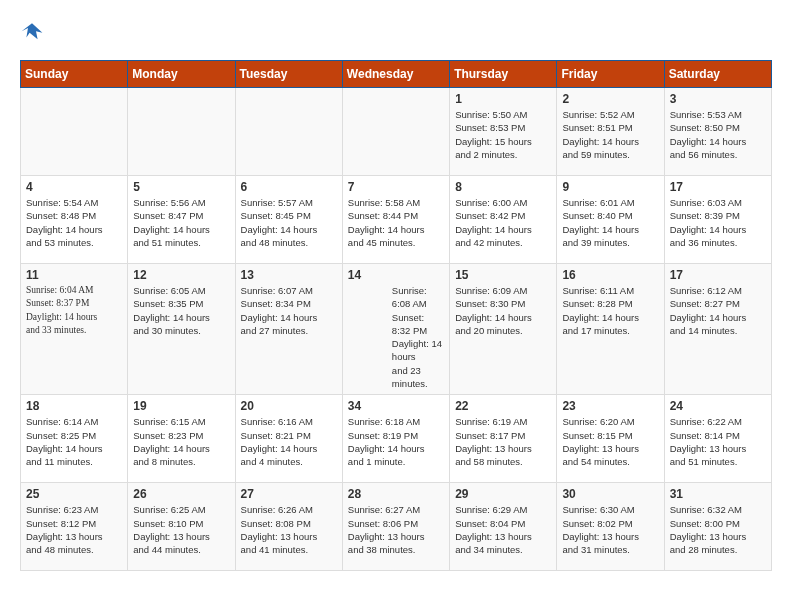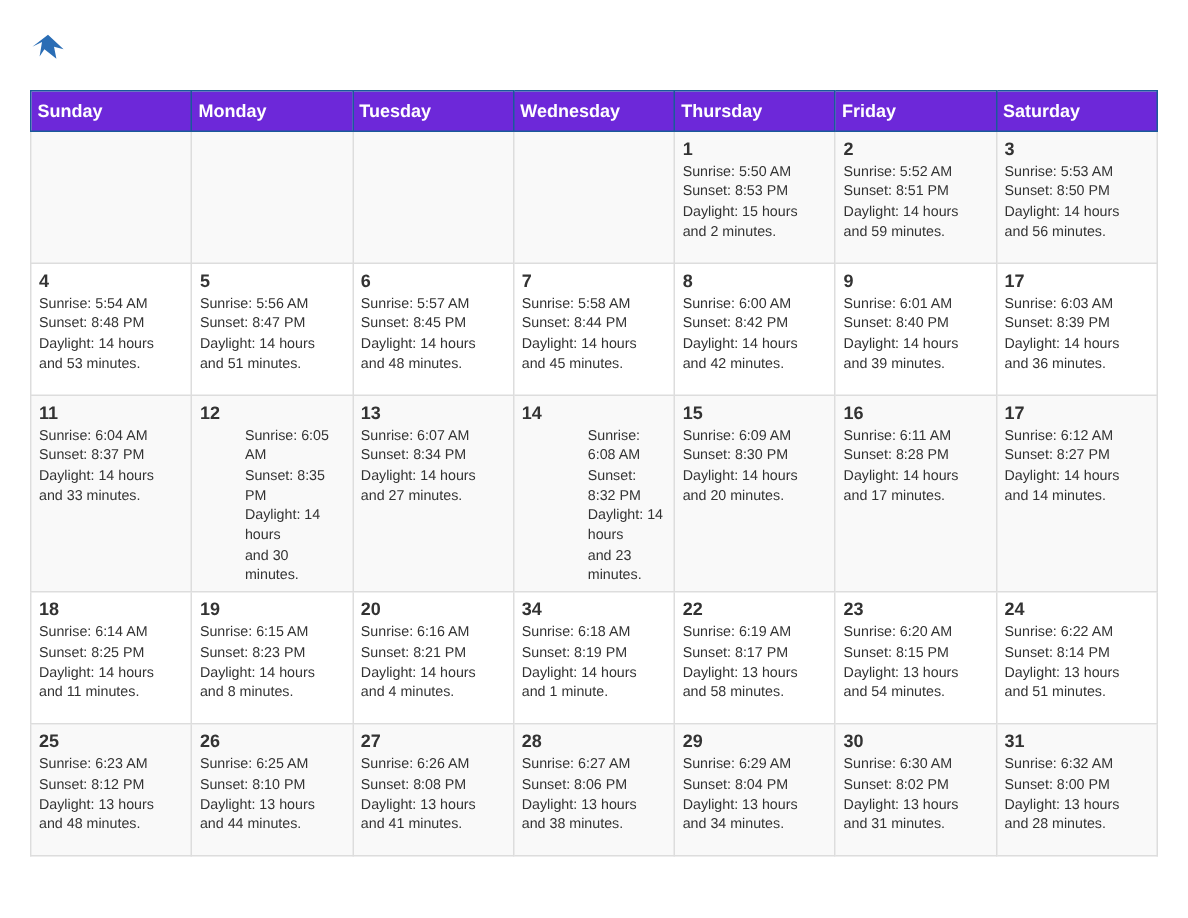--- a/index.html
+++ b/index.html
@@ -52,21 +52,21 @@
     .location {
       font-size: 16px;
       color: #555;
     }
     table {
       width: 100%;
       border-collapse: collapse;
       table-layout: fixed;
     }
     thead tr th {
-      background-color: #6d28d9;
+      background-color: #c2410c;
       color: #fff;
       font-size: 12px;
       font-weight: bold;
       padding: 6px 4px;
       text-align: left;
       border: 1px solid #1a5a9a;
     }
     tbody tr td {
       vertical-align: top;
       padding: 4px 5px;
@@ -203,28 +203,28 @@
           <span class="day-num">17</span>
           <div class="day-info" style="white-space: pre-line;">Sunrise: 6:03 AM
 Sunset: 8:39 PM
 Daylight: 14 hours
 and 36 minutes.</div>
         </td>
       </tr>
       <tr>
         <td>
           <span class="day-num">11</span>
-          <div class="day-info" style="white-space: pre-line;">Sunrise: 6:04 AM
+          <div class="day-info" style="white-space: pre-line; font-family: Liberation Serif, serif;">Sunrise: 6:04 AM
 Sunset: 8:37 PM
 Daylight: 14 hours
 and 33 minutes.</div>
         </td>
         <td>
           <span class="day-num">12</span>
-          <div class="day-info" style="white-space: pre-line; margin-left: 30px;">Sunrise: 6:05 AM
+          <div class="day-info" style="white-space: pre-line;">Sunrise: 6:05 AM
 Sunset: 8:35 PM
 Daylight: 14 hours
 and 30 minutes.</div>
         </td>
         <td>
           <span class="day-num">13</span>
           <div class="day-info" style="white-space: pre-line;">Sunrise: 6:07 AM
 Sunset: 8:34 PM
 Daylight: 14 hours
 and 27 minutes.</div>

